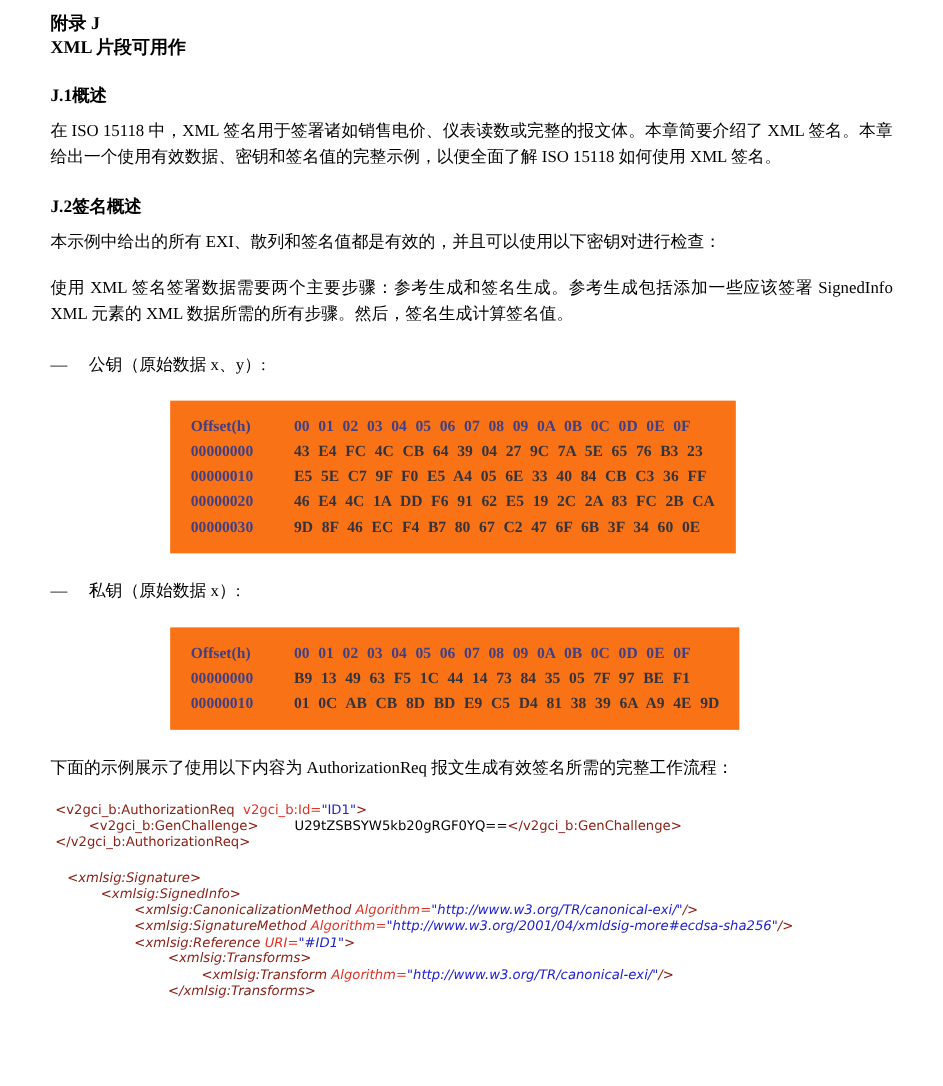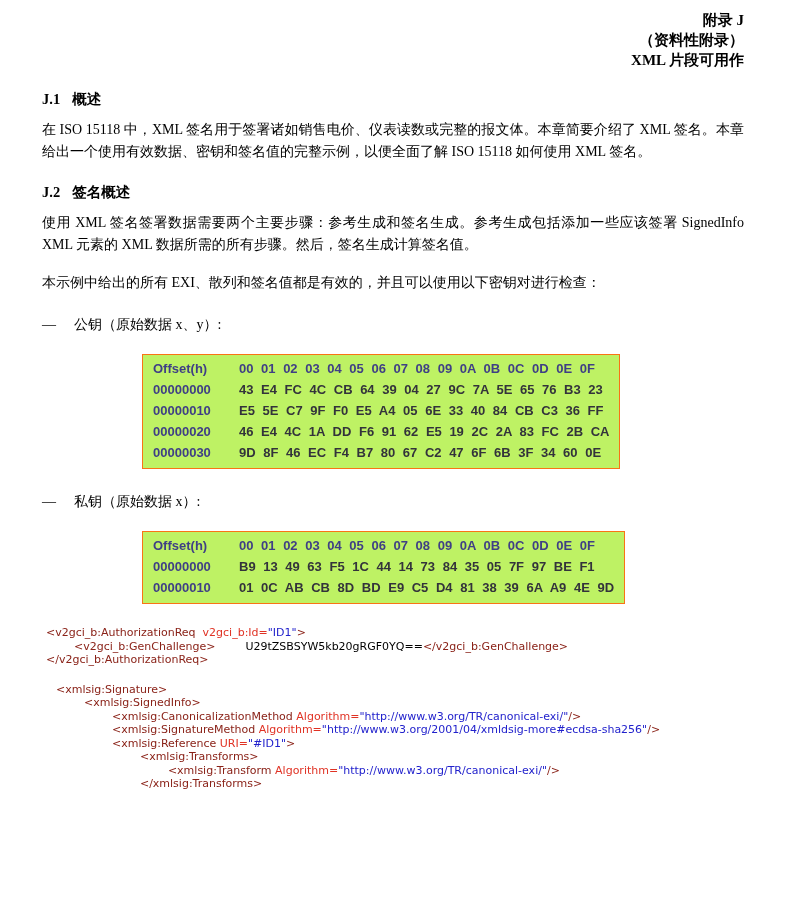--- a/index.html
+++ b/index.html
@@ -4,95 +4,95 @@
 <style>
   * { margin:0; padding:0; box-sizing:border-box; }
   html, body { background:#ffffff; }
   body {
     width:786px; height:905px; overflow:hidden;
     font-family:"Liberation Serif","DejaVu Serif",serif;
     color:#000;
   }
   .page { padding:10px 42px 0 42px; }
 
-  .title-block { text-align:right; font-weight:bold; font-size:15px; line-height:20px; }
+  .title-block { text-align:left; font-weight:bold; font-size:15px; line-height:20px; }
 
   .sec-heading { font-size:14.5px; font-weight:bold; margin:20px 0 10px; }
-  .sec-num { margin-right:12px; }
+  .sec-num { }
 
   p.body { font-size:14px; line-height:22px; text-align:justify; margin:2px 0 16px; }
 
   .dash-item { font-size:14px; line-height:22px; margin:20px 0 18px; }
   .dash-item .dash { margin-right:18px; }
 
   .hex-wrap { margin:18px 0 22px 100px; }
   .hexbox {
     display:inline-block;
-    border:1px solid #f97316;
-    background:#bef264;
+    border:7px solid #f97316;
+    background:#f97316;
     padding:3px 10px 5px 10px;
-    font-family:Liberation Sans, sans-serif;
+    font-family:Liberation Serif, serif;
     font-size:13px; font-weight:bold; line-height:21px;
     white-space:pre;
   }
   .hex-row { white-space:pre; }
   .hex-offset { display:inline-block; width:86px; color:#3f3f85; }
   .hex-bytes { color:#33333b; word-spacing:4px; }
   .hex-header .hex-bytes { color:#3f3f85; }
 
   .codeblock {
     font-family:"DejaVu Sans","Liberation Sans",sans-serif;
     font-size:11px; line-height:13.5px;
     white-space:pre;
     margin:16px 0 14px 4px;
   }
-  .codeblock.indented { margin-left:14px; }
+  .codeblock.indented { margin-left:14px;font-style:italic; }
   .code-line { white-space:pre; }
   .tk-tag  { color:#8a2218; }
   .tk-attr { color:#e03224; }
   .tk-val  { color:#2121cc; }
   .tk-txt  { color:#000000;padding-left:30px; }
 </style>
 </head>
 <body>
 
 <div class="page">
 
   <header class="title-block">
     <div class="title-line">附录 J</div>
-    <div class="title-line">（资料性附录）</div>
     <div class="title-line">XML 片段可用作</div>
   </header>
 
   <div class="sec-heading">
     <span class="sec-num">J.1</span><span>概述</span>
   </div>
   <p class="body">在 ISO 15118 中，XML 签名用于签署诸如销售电价、仪表读数或完整的报文体。本章简要介绍了 XML 签名。本章给出一个使用有效数据、密钥和签名值的完整示例，以便全面了解 ISO 15118 如何使用 XML 签名。</p>
 
   <div class="sec-heading">
     <span class="sec-num">J.2</span><span>签名概述</span>
   </div>
+  <p class="body">本示例中给出的所有 EXI、散列和签名值都是有效的，并且可以使用以下密钥对进行检查：</p>
   <p class="body">使用 XML 签名签署数据需要两个主要步骤：参考生成和签名生成。参考生成包括添加一些应该签署 SignedInfo XML 元素的 XML 数据所需的所有步骤。然后，签名生成计算签名值。</p>
-  <p class="body">本示例中给出的所有 EXI、散列和签名值都是有效的，并且可以使用以下密钥对进行检查：</p>
 
   <div class="dash-item">
     <span class="dash">—</span><span>公钥（原始数据 x、y）:</span>
   </div>
 
   <div class="hex-wrap">
     <div class="hexbox"><div class="hex-row hex-header"><span class="hex-offset">Offset(h)</span><span class="hex-bytes">00 01 02 03 04 05 06 07 08 09 0A 0B 0C 0D 0E 0F</span></div><div class="hex-row"><span class="hex-offset">00000000</span><span class="hex-bytes">43 E4 FC 4C CB 64 39 04 27 9C 7A 5E 65 76 B3 23</span></div><div class="hex-row"><span class="hex-offset">00000010</span><span class="hex-bytes">E5 5E C7 9F F0 E5 A4 05 6E 33 40 84 CB C3 36 FF</span></div><div class="hex-row"><span class="hex-offset">00000020</span><span class="hex-bytes">46 E4 4C 1A DD F6 91 62 E5 19 2C 2A 83 FC 2B CA</span></div><div class="hex-row"><span class="hex-offset">00000030</span><span class="hex-bytes">9D 8F 46 EC F4 B7 80 67 C2 47 6F 6B 3F 34 60 0E</span></div></div>
   </div>
 
   <div class="dash-item">
     <span class="dash">—</span><span>私钥（原始数据 x）:</span>
   </div>
 
   <div class="hex-wrap">
     <div class="hexbox"><div class="hex-row hex-header"><span class="hex-offset">Offset(h)</span><span class="hex-bytes">00 01 02 03 04 05 06 07 08 09 0A 0B 0C 0D 0E 0F</span></div><div class="hex-row"><span class="hex-offset">00000000</span><span class="hex-bytes">B9 13 49 63 F5 1C 44 14 73 84 35 05 7F 97 BE F1</span></div><div class="hex-row"><span class="hex-offset">00000010</span><span class="hex-bytes">01 0C AB CB 8D BD E9 C5 D4 81 38 39 6A A9 4E 9D</span></div></div>
   </div>
 
+  <p class="body">下面的示例展示了使用以下内容为 AuthorizationReq 报文生成有效签名所需的完整工作流程：</p>
 
   <div class="codeblock"><div class="code-line"><span class="tk-tag">&lt;v2gci_b:AuthorizationReq  </span><span class="tk-attr">v2gci_b:Id=</span><span class="tk-val">"ID1"</span><span class="tk-tag">&gt;</span></div><div class="code-line"><span class="tk-tag">        &lt;v2gci_b:GenChallenge&gt;</span><span class="tk-txt">U29tZSBSYW5kb20gRGF0YQ==</span><span class="tk-tag">&lt;/v2gci_b:GenChallenge&gt;</span></div><div class="code-line"><span class="tk-tag">&lt;/v2gci_b:AuthorizationReq&gt;</span></div></div>
 
 
   <div class="codeblock indented"><div class="code-line"><span class="tk-tag">&lt;xmlsig:Signature&gt;</span></div><div class="code-line"><span class="tk-tag">        &lt;xmlsig:SignedInfo&gt;</span></div><div class="code-line"><span class="tk-tag">                &lt;xmlsig:CanonicalizationMethod </span><span class="tk-attr">Algorithm=</span><span class="tk-val">"http://www.w3.org/TR/canonical-exi/"</span><span class="tk-tag">/&gt;</span></div><div class="code-line"><span class="tk-tag">                &lt;xmlsig:SignatureMethod </span><span class="tk-attr">Algorithm=</span><span class="tk-val">"http://www.w3.org/2001/04/xmldsig-more#ecdsa-sha256"</span><span class="tk-tag">/&gt;</span></div><div class="code-line"><span class="tk-tag">                &lt;xmlsig:Reference </span><span class="tk-attr">URI=</span><span class="tk-val">"#ID1"</span><span class="tk-tag">&gt;</span></div><div class="code-line"><span class="tk-tag">                        &lt;xmlsig:Transforms&gt;</span></div><div class="code-line"><span class="tk-tag">                                &lt;xmlsig:Transform </span><span class="tk-attr">Algorithm=</span><span class="tk-val">"http://www.w3.org/TR/canonical-exi/"</span><span class="tk-tag">/&gt;</span></div><div class="code-line"><span class="tk-tag">                        &lt;/xmlsig:Transforms&gt;</span></div></div>
 
 </div>
 
 </body></html>

